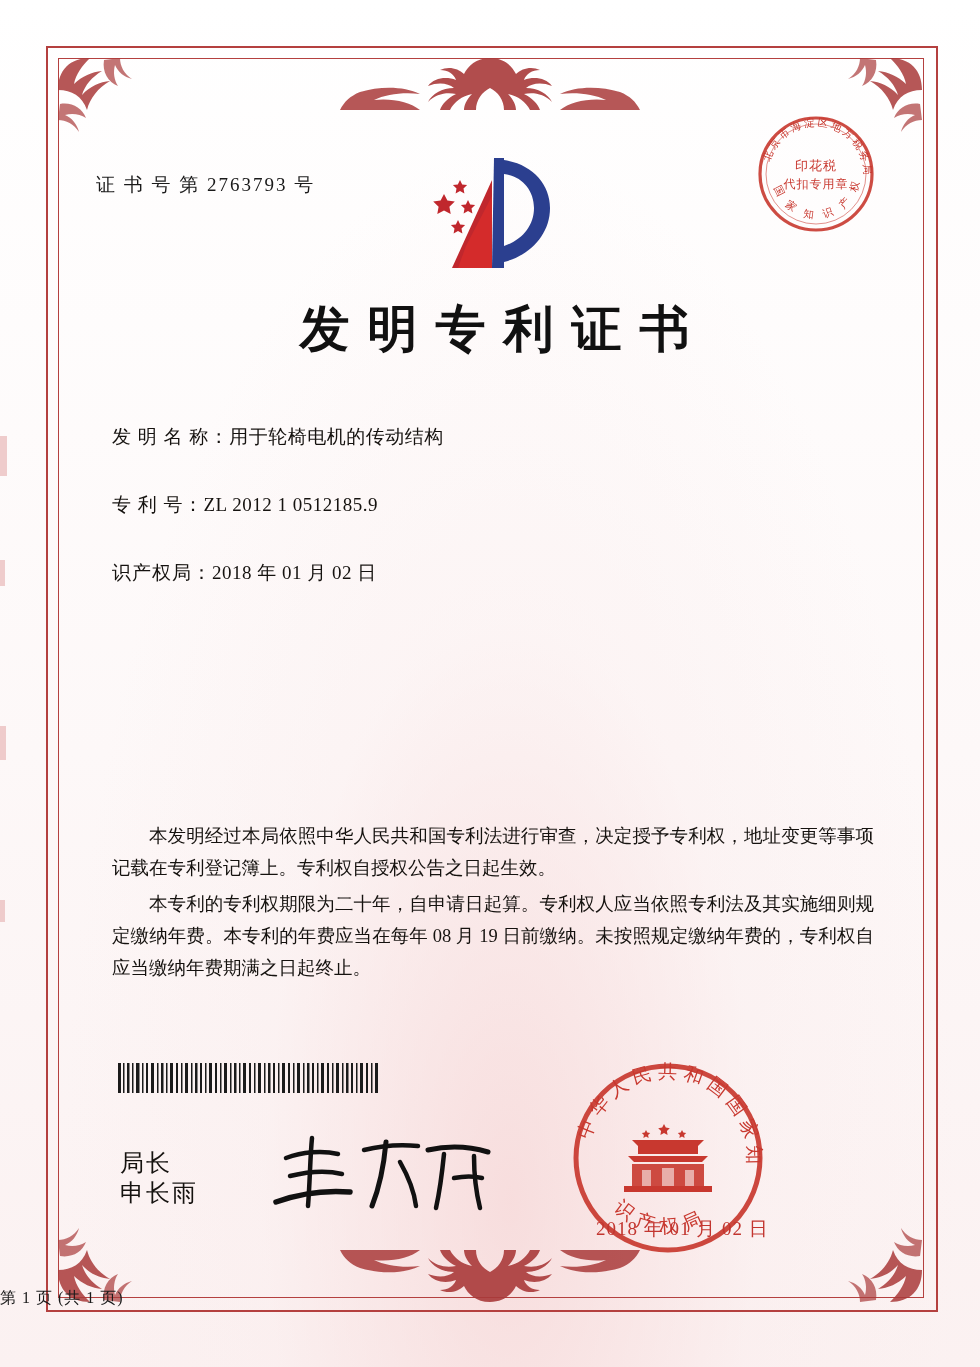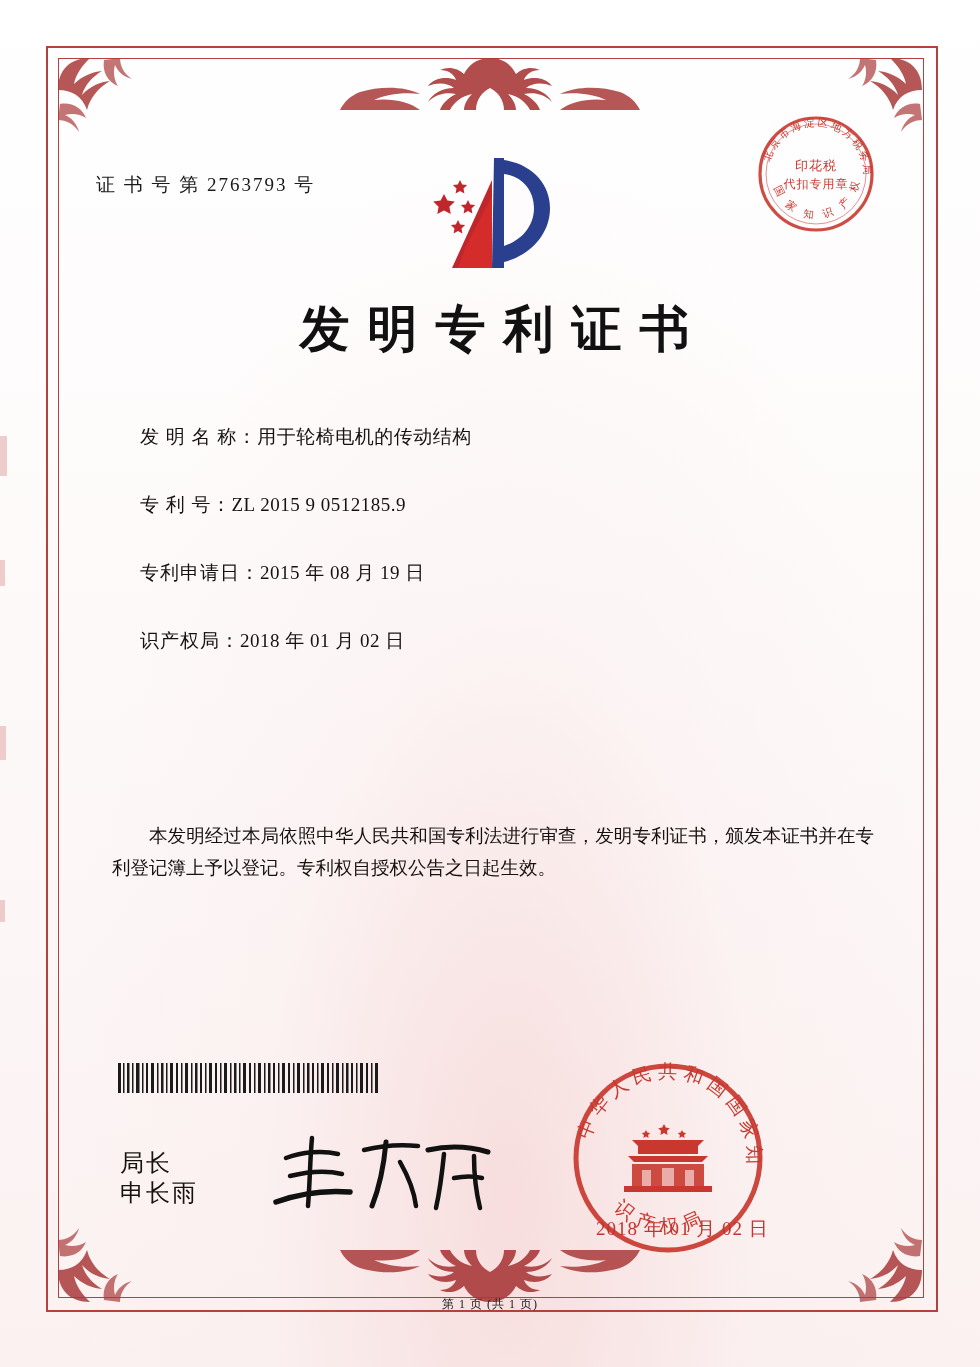--- a/index.html
+++ b/index.html
@@ -126,21 +126,20 @@
     color: #111;
     font-family: "DejaVu Serif", "Liberation Serif", serif;
     margin-left: 9px;
   }
 
   .fields {
     position: absolute;
     left: 112px;
     top: 424px;
     width: 760px;
-    margin-left: 28px;
   }
   .field {
     display: flex;
     align-items: baseline;
     font-size: 19px;
     color: #15120f;
     margin-bottom: 42px;
     white-space: nowrap;
   }
   .field-label {
@@ -211,25 +210,24 @@
     color: #c2352f;
     letter-spacing: 1px;
     white-space: nowrap;
   }
 
   .footer {
     position: absolute;
     left: 0;
     right: 0;
     top: 1288px;
-    text-align: center;
-    font-size: 12px;
+    text-align: left;
+    font-size: 16px;
     color: #1a1a1a;
     letter-spacing: 1px;
-    margin-top: 8px;
   }
 </style>
 </head>
 <body>
 
 <div class="page">
 
   <div class="scan-mark" style="left:0px;  top:436px; width:7px;  height:40px;"></div>
   <div class="scan-mark" style="left:0px;  top:560px; width:5px;  height:26px;"></div>
   <div class="scan-mark" style="left:0px;  top:726px; width:6px;  height:34px;"></div>
@@ -320,34 +318,31 @@
 
   <div class="title">发明专利证书</div>
 
   <div class="fields">
     <div class="field">
       <span class="field-label">发 明 名 称：</span>
       <span class="field-value">用于轮椅电机的传动结构</span>
     </div>
     <div class="field">
       <span class="field-label">专 利 号：</span>
-      <span class="field-value">ZL 2015 9 0512185.9</span>
-    </div>
-    <div class="field">
-      <span class="field-label">专利申请日：</span>
-      <span class="field-value">2015 年 08 月 19 日</span>
+      <span class="field-value">ZL 2012 1 0512185.9</span>
     </div>
     <div class="field">
       <span class="field-label">识产权局：</span>
       <span class="field-value">2018 年 01 月 02 日</span>
     </div>
   </div>
 
   <div class="paragraphs">
-    <p>本发明经过本局依照中华人民共和国专利法进行审查，发明专利证书，颁发本证书并在专利登记簿上予以登记。专利权自授权公告之日起生效。</p>
+    <p>本发明经过本局依照中华人民共和国专利法进行审查，决定授予专利权，地址变更等事项记载在专利登记簿上。专利权自授权公告之日起生效。</p>
+    <p>本专利的专利权期限为二十年，自申请日起算。专利权人应当依照专利法及其实施细则规定缴纳年费。本专利的年费应当在每年 08 月 19 日前缴纳。未按照规定缴纳年费的，专利权自应当缴纳年费期满之日起终止。</p>
   </div>
 
   <div class="barcode">
     <svg viewBox="0 0 262 30" preserveAspectRatio="none">
       <g fill="#1b1b1b">
         <rect x="0" y="0" width="3" height="30"></rect>
           <rect x="5" y="0" width="1.5" height="30"></rect>
         <rect x="9" y="0" width="2.5" height="30"></rect>
           <rect x="14" y="0" width="1.5" height="30"></rect>
         <rect x="18" y="0" width="3.5" height="30"></rect>

